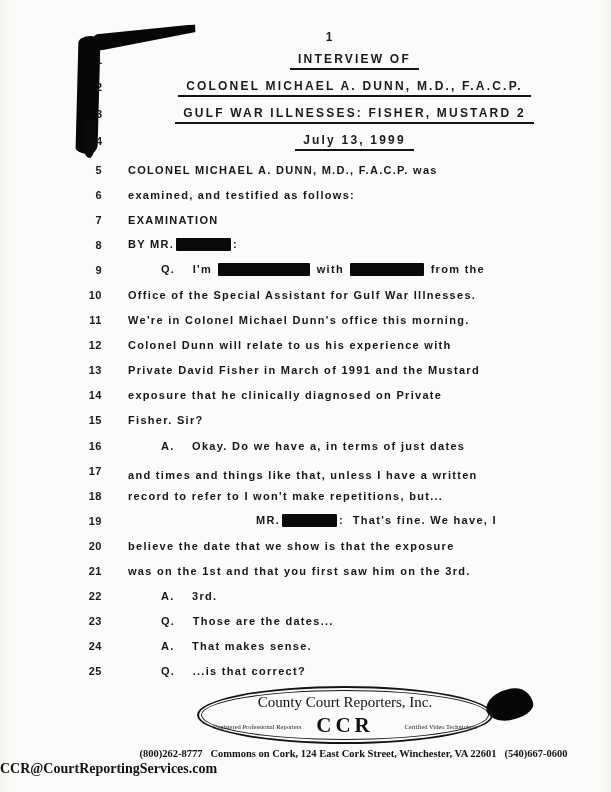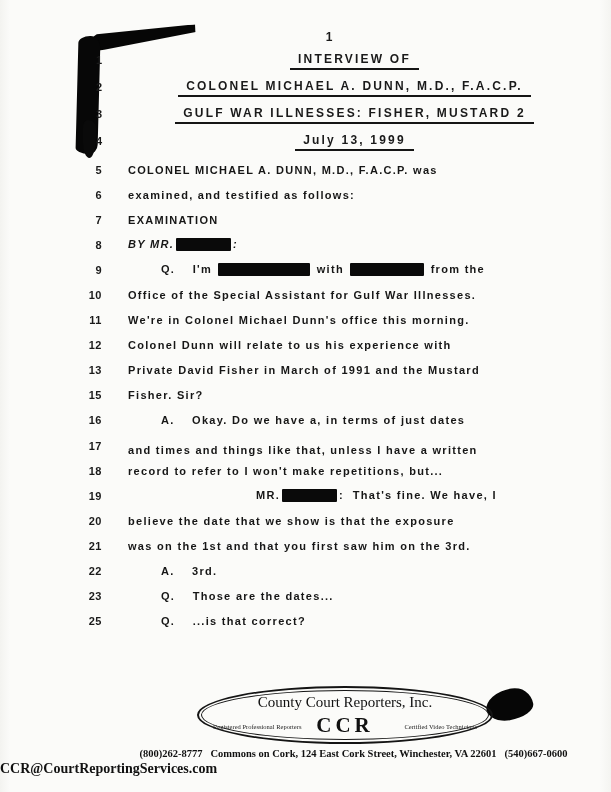--- a/index.html
+++ b/index.html
@@ -124,21 +124,21 @@
       <div class="brow">
         <div class="num">6</div>
         <div class="btext" style="padding-left: 0px;">examined, and testified as follows:</div>
       </div>
       <div class="brow">
         <div class="num">7</div>
         <div class="btext" style="padding-left: 0px;">EXAMINATION</div>
       </div>
       <div class="brow">
         <div class="num">8</div>
-        <div class="btext" style="padding-left: 0px; font-style: italic;">BY MR.<span class="red" style="width: 55px;"></span>:</div>
+        <div class="btext" style="padding-left: 0px;">BY MR.<span class="red" style="width: 55px;"></span>:</div>
       </div>
       <div class="brow">
         <div class="num">9</div>
         <div class="btext" style="padding-left: 33px;">Q.    I'm <span class="red" style="width: 92px;"></span> with <span class="red" style="width: 74px;"></span> from the</div>
       </div>
       <div class="brow">
         <div class="num">10</div>
         <div class="btext" style="padding-left: 0px;">Office of the Special Assistant for Gulf War Illnesses.</div>
       </div>
       <div class="brow">
@@ -147,20 +147,24 @@
       </div>
       <div class="brow">
         <div class="num">12</div>
         <div class="btext" style="padding-left: 0px;">Colonel Dunn will relate to us his experience with</div>
       </div>
       <div class="brow">
         <div class="num">13</div>
         <div class="btext" style="padding-left: 0px;">Private David Fisher in March of 1991 and the Mustard</div>
       </div>
       <div class="brow">
+        <div class="num">14</div>
+        <div class="btext" style="padding-left: 0px;">exposure that he clinically diagnosed on Private</div>
+      </div>
+      <div class="brow">
         <div class="num">15</div>
         <div class="btext" style="padding-left: 0px;">Fisher. Sir?</div>
       </div>
       <div class="brow">
         <div class="num">16</div>
         <div class="btext" style="padding-left: 33px;">A.    Okay. Do we have a, in terms of just dates</div>
       </div>
       <div class="brow">
         <div class="num">17</div>
         <div class="btext" style="padding-left: 0px; margin-top: 8px;">and times and things like that, unless I have a written</div>
@@ -181,20 +185,24 @@
         <div class="num">21</div>
         <div class="btext" style="padding-left: 0px;">was on the 1st and that you first saw him on the 3rd.</div>
       </div>
       <div class="brow">
         <div class="num">22</div>
         <div class="btext" style="padding-left: 33px;">A.    3rd.</div>
       </div>
       <div class="brow">
         <div class="num">23</div>
         <div class="btext" style="padding-left: 33px;">Q.    Those are the dates...</div>
+      </div>
+      <div class="brow">
+        <div class="num">24</div>
+        <div class="btext" style="padding-left: 33px;">A.    That makes sense.</div>
       </div>
       <div class="brow">
         <div class="num">25</div>
         <div class="btext" style="padding-left: 33px;">Q.    ...is that correct?</div>
       </div>
     </div>
 
   <div class="stamp">
     <div class="oval-outer"></div>
     <div class="oval-inner"></div>

